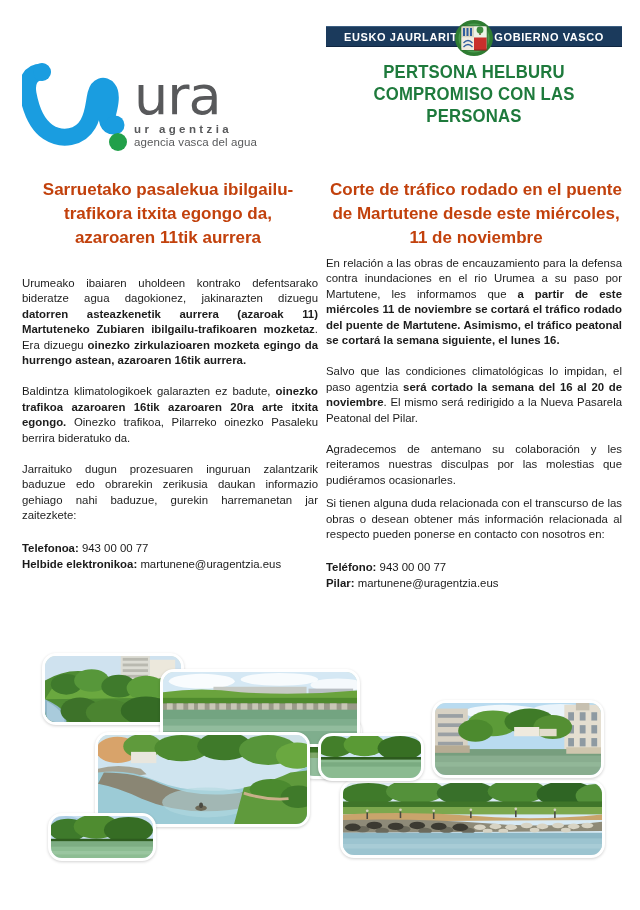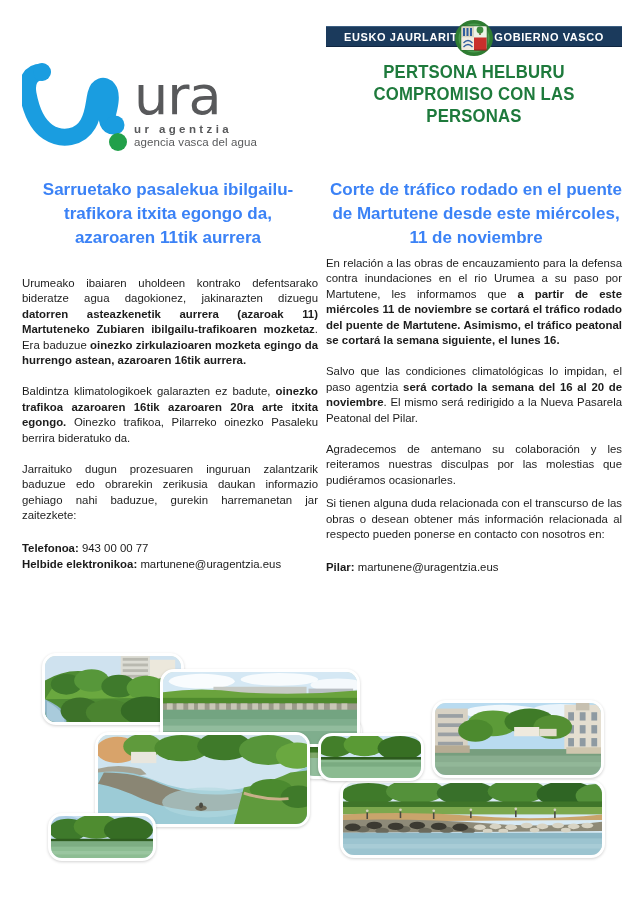--- a/index.html
+++ b/index.html
@@ -95,21 +95,21 @@
   .titles {
     display: flex;
     padding: 28px 18px 0 22px;
   }
   .title {
     width: 300px;
     text-align: center;
     font-size: 17px;
     line-height: 24px;
     font-weight: 700;
-    color: #3b82f6;
+    color: #c2410c;
   }
   .title.es { margin-left: 16px; }
 
   
   .columns {
     display: flex;
     padding: 0 18px 0 22px;
     margin-top: 26px;
   }
   .col { width: 300px; }
@@ -215,21 +215,21 @@
 
 <div class="titles">
   <div class="title eu">Sarruetako pasalekua ibilgailu-trafikora itxita egongo da, azaroaren 11tik aurrera</div>
   <div class="title es">Corte de tráfico rodado en  el puente de Martutene desde este miércoles, 11 de noviembre</div>
 </div>
 
 <div class="columns">
 
   <div class="col eu">
     <p><span>Urumeako ibaiaren uholdeen kontrako defentsarako bideratze agua dagokionez, jakinarazten dizuegu </span><b>datorren asteazkenetik aurrera (azaroak 11) Martuteneko Zubiaren ibilgailu-trafikoaren mozketaz</b><span>.</span>
-      <span>Era baduzue </span><b>oinezko zirkulazioaren mozketa egingo da hurrengo astean, azaroaren 16tik aurrera.</b></p>
+      <span>Era dizuegu </span><b>oinezko zirkulazioaren mozketa egingo da hurrengo astean, azaroaren 16tik aurrera.</b></p>
 
     <p><span>Baldintza klimatologikoek galarazten ez badute, </span><b>oinezko trafikoa azaroaren 16tik azaroaren 20ra arte itxita egongo.</b><span> Oinezko trafikoa, Pilarreko oinezko Pasaleku berrira bideratuko da.</span></p>
 
     <p>Jarraituko dugun prozesuaren inguruan zalantzarik baduzue edo obrarekin zerikusia daukan informazio gehiago nahi baduzue, gurekin harremanetan jar zaitezkete:</p>
 
     <div class="contact">
       <div>
         <span class="lbl">Telefonoa:</span>
         <span>943 00 00 77</span>
       </div>
@@ -242,20 +242,24 @@
 
   <div class="col es">
     <p><span>En relación a las obras de encauzamiento  para la defensa contra inundaciones en el rio Urumea a su paso por Martutene, les informamos que </span><b>a partir de este miércoles 11 de noviembre se cortará el tráfico rodado del puente de Martutene. Asimismo, el tráfico peatonal se cortará la semana siguiente, el lunes 16.</b></p>
 
     <p><span>Salvo que las condiciones climatológicas lo impidan, el paso agentzia </span><b>será cortado la semana del 16 al 20 de noviembre</b><span>. El mismo será redirigido a la Nueva Pasarela Peatonal del Pilar.</span></p>
 
     <p class="tight">Agradecemos de antemano su colaboración y les reiteramos nuestras disculpas por las molestias que pudiéramos ocasionarles.</p>
     <p>Si tienen alguna duda relacionada con el transcurso de las obras o desean obtener más información relacionada al respecto pueden ponerse en contacto con nosotros en:</p>
 
     <div class="contact">
+      <div>
+        <span class="lbl">Teléfono:</span>
+        <span>943 00 00 77</span>
+      </div>
       <div>
         <span class="lbl">Pilar:</span>
         <span>martunene@uragentzia.eus</span>
       </div>
     </div>
   </div>
 </div>
 
 <div class="collage">
 

